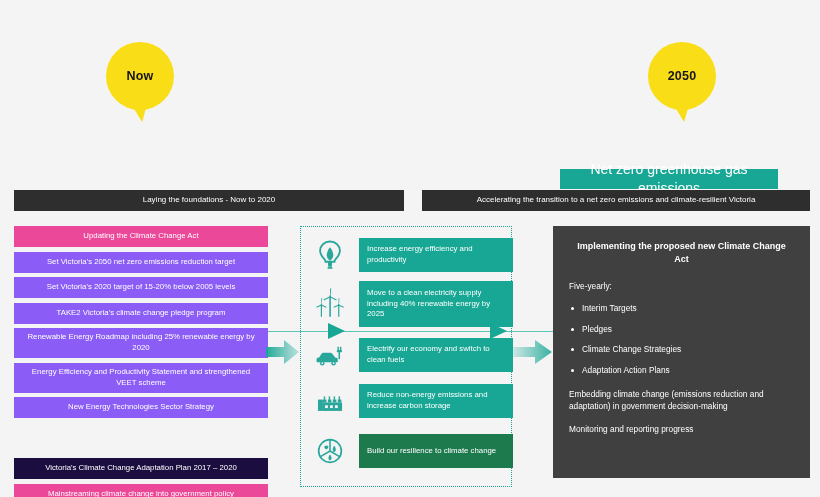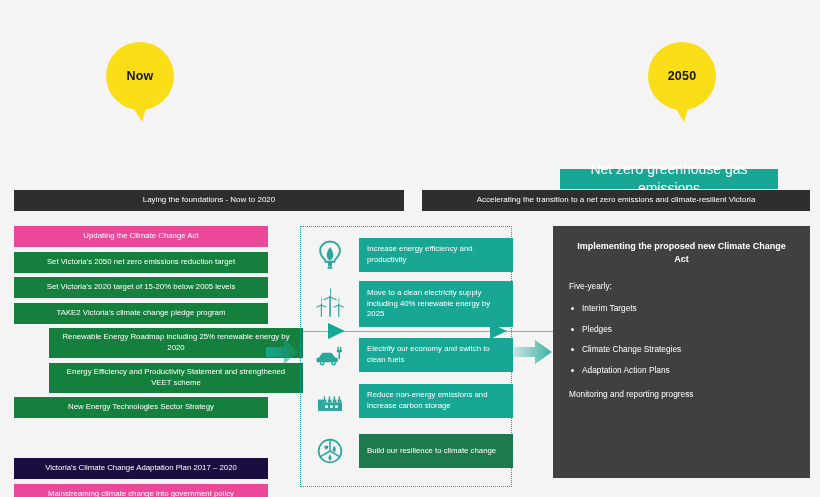--- a/index.html
+++ b/index.html
@@ -89,31 +89,31 @@
   #arrow-teal-1{left:60px;}
   #arrow-teal-2{left:222px;}
 
   
   #left-col{
     position:absolute;left:14px;top:226px;width:254px;
   }
   .left-item{
     box-sizing:border-box;
     width:254px;
-    background:#15803d;
+    background:#8b5cf6;
     color:#fff;
     font-size:7.8px;
     text-align:center;
     display:flex;align-items:center;justify-content:center;
     padding:3px 8px;
     margin-bottom:4.5px;
     line-height:1.35;
   }
   .left-item.h1{height:21px;}
-  .left-item.h2{height:30px;margin-left:35px;}
+  .left-item.h2{height:30px;}
   .left-item.green-dark{background:#ec4899;}
   .left-item.navy{background:#1b0d3f;margin-top:40px;}
 
   
   #middle-panel{
     position:absolute;left:300px;top:226px;
     width:212px;height:261px;
     border:1px dotted #17a794;
     box-sizing:border-box;
   }
@@ -331,16 +331,17 @@
 
   <div id="right-panel">
     <div id="right-title">Implementing the proposed new Climate Change Act</div>
     <div class="right-text">Five-yearly:</div>
     <ul class="right-bullets" id="impl-bullets">
         <li>Interim Targets</li>
         <li>Pledges</li>
         <li>Climate Change Strategies</li>
         <li>Adaptation Action Plans</li>
       </ul>
+    <div class="right-text">Embedding climate change (emissions reduction and adaptation) in government decision-making</div>
     <div class="right-text">Monitoring and reporting progress</div>
   </div>
 
 </div>
 
 </body></html>

